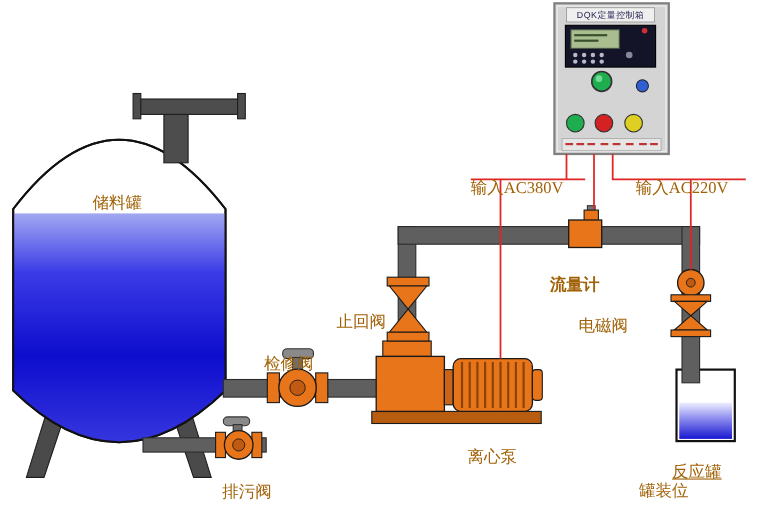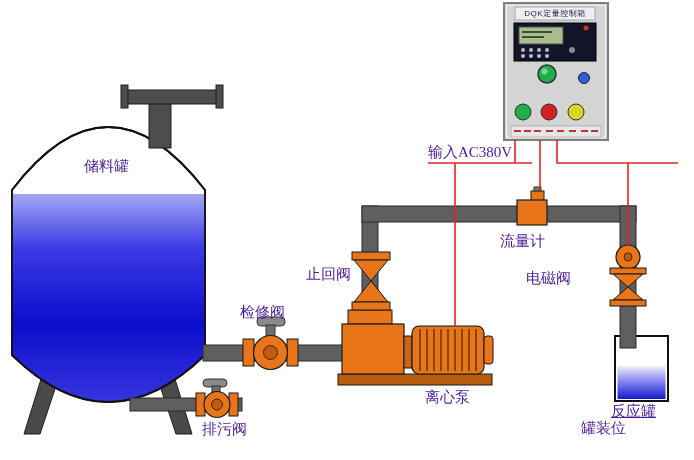--- a/index.html
+++ b/index.html
@@ -1,20 +1,20 @@
 <!DOCTYPE html>
 <html><head>
 <meta charset="utf-8">
 <style>
   html,body{margin:0;padding:0;background:#fff;}
   #stage{position:relative;width:694px;height:460px;background:#ffffff;overflow:hidden;
          font-family:"Liberation Serif","DejaVu Serif",serif;}
   #diagram-svg{position:absolute;left:0;top:0;}
-  .lbl{position:absolute;font-size:15px;color:#4c1d95;white-space:nowrap;line-height:1.1;
-       font-family:"Liberation Serif","DejaVu Serif",serif;}
+  .lbl{position:absolute;font-size:15px;color:#a16207;white-space:nowrap;line-height:1.1;
+       font-family:"Liberation Serif","DejaVu Serif",serif;margin-top:19px;}
   .lbl-big{font-size:15px;}
   .box-title{position:absolute;left:515px;top:8px;width:80px;text-align:center;
              font-size:8px;color:#1a1a4a;letter-spacing:0.5px;
              font-family:"Liberation Sans","DejaVu Sans",sans-serif;}
 </style>
 </head>
 <body>
 
 <div id="stage">
 
@@ -176,20 +176,21 @@
     <path d="M557,140 L557,163 L678,163"></path>
     <path d="M628,163 L628,245"></path>
   </g>
 </svg>
 
 <div class="lbl lbl-big" style="left:84px;top:158px;">储料罐</div>
 <div class="lbl" style="left:240px;top:304px;">检修阀</div>
 <div class="lbl" style="left:202px;top:421px;">排污阀</div>
 <div class="lbl" style="left:306px;top:266px;text-align:center;">止回阀</div>
 <div class="lbl" style="left:425px;top:389px;">离心泵</div>
-<div class="lbl" style="left:500px;top:233px;">流量计</div>
+<div class="lbl" style="left:500px;top:233px;font-weight:bold;">流量计</div>
 <div class="lbl" style="left:526px;top:270px;">电磁阀</div>
 <div class="lbl" style="left:611px;top:403px;text-decoration:underline;">反应罐</div>
 <div class="lbl" style="left:581px;top:420px;">罐装位</div>
 <div class="lbl" style="left:428px;top:144px;">输入AC380V</div>
+<div class="lbl" style="left:578px;top:144px;">输入AC220V</div>
 <div class="box-title">DQK定量控制箱</div>
 
 </div>
 
 </body></html>

